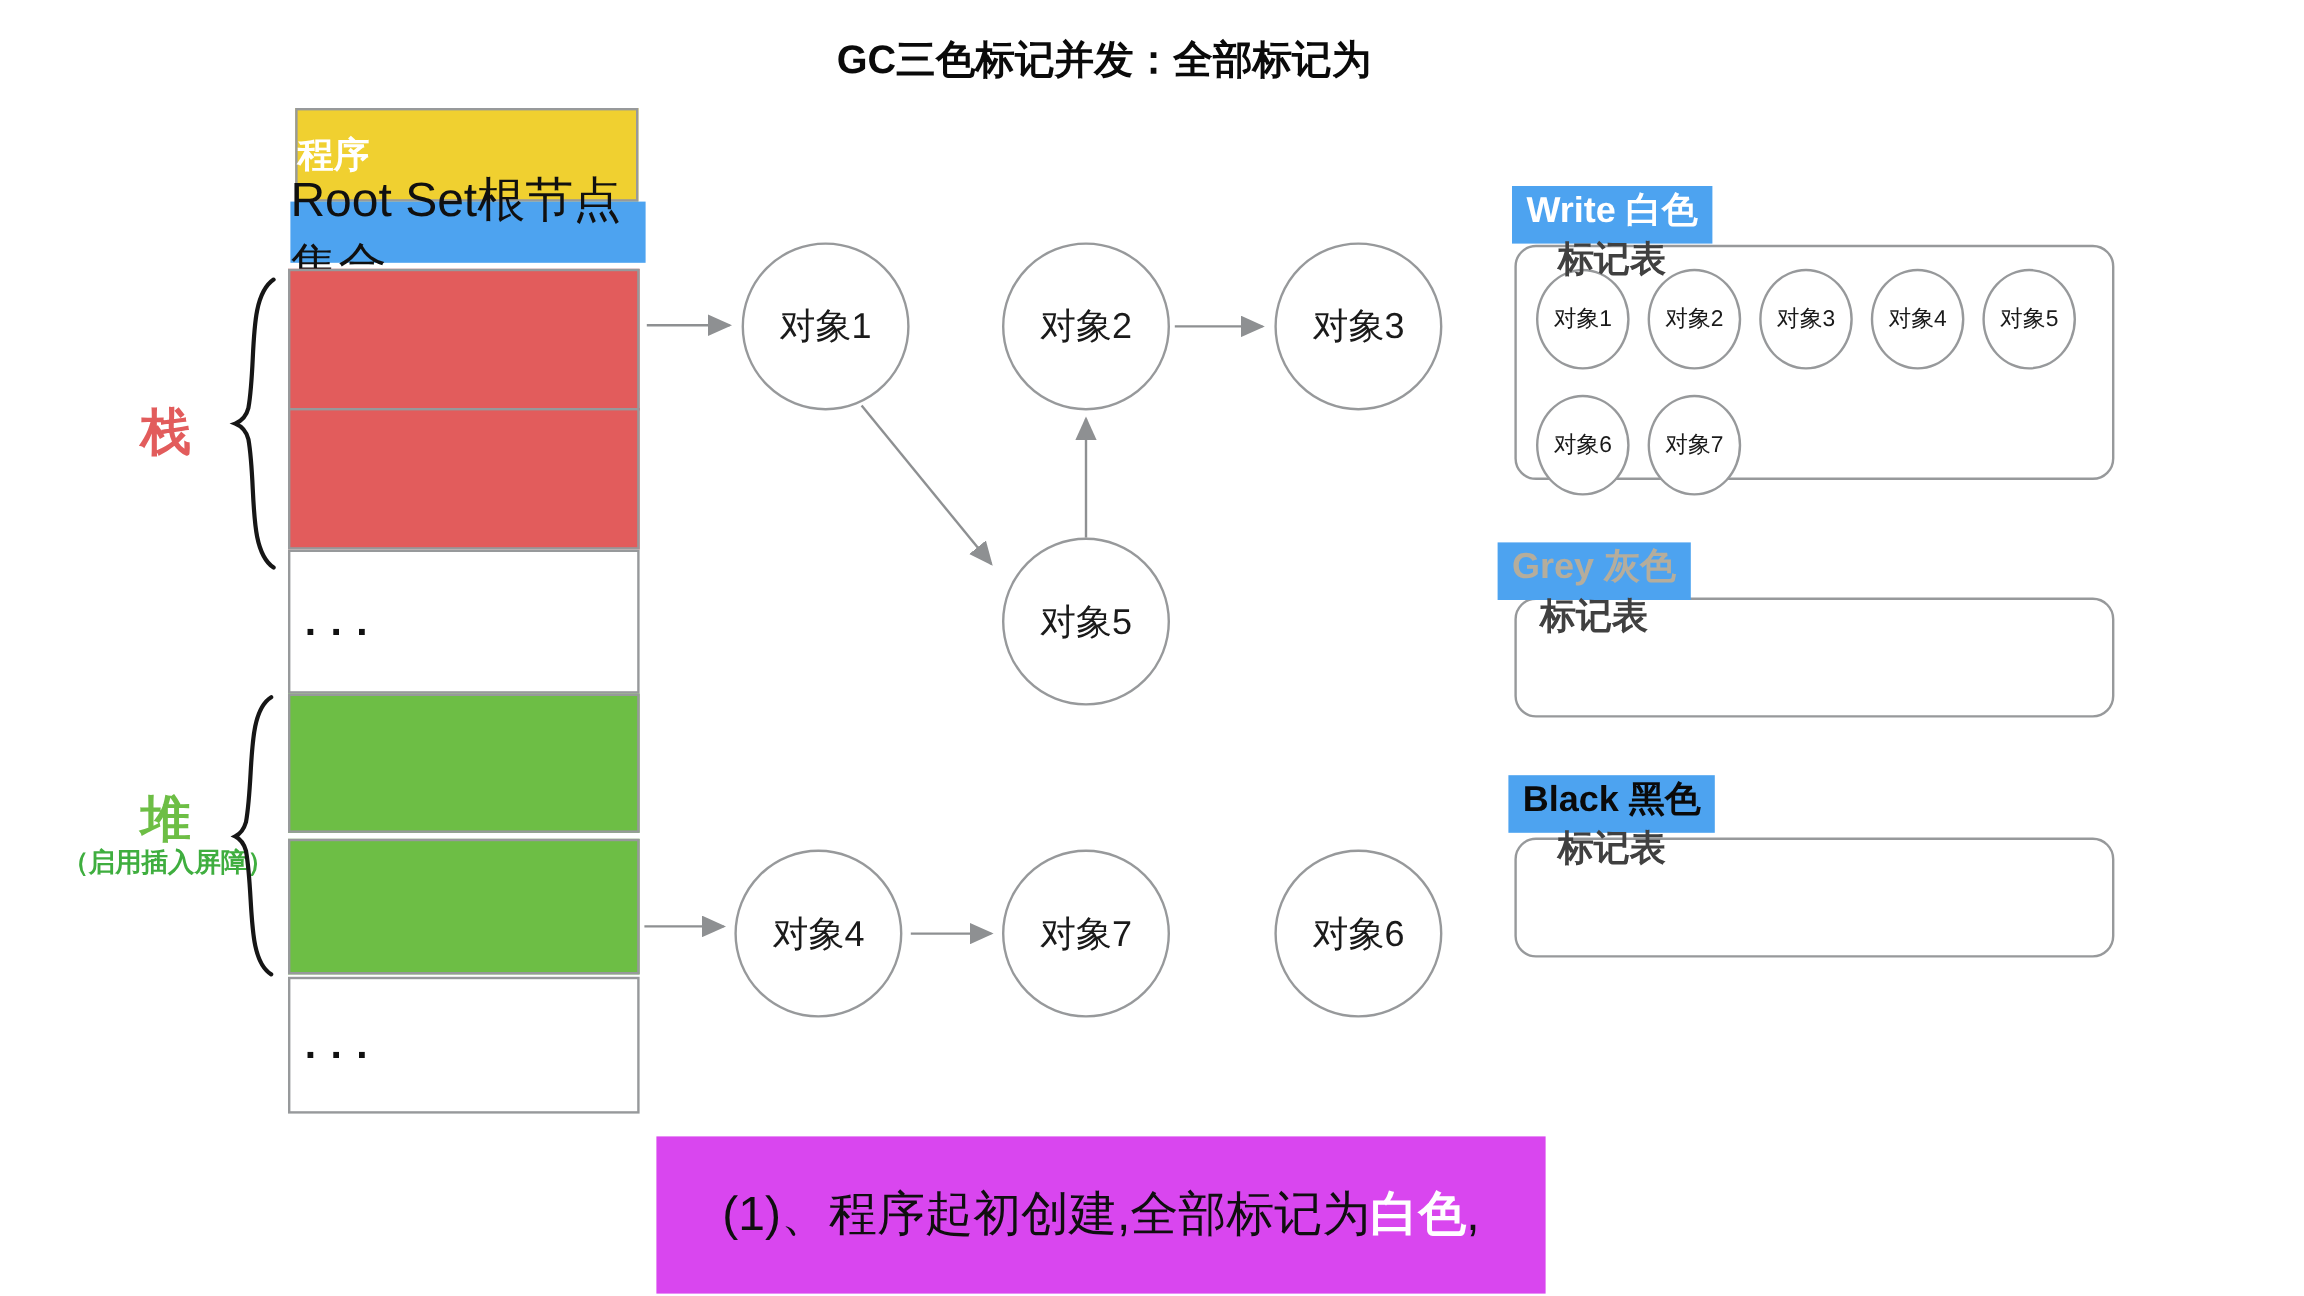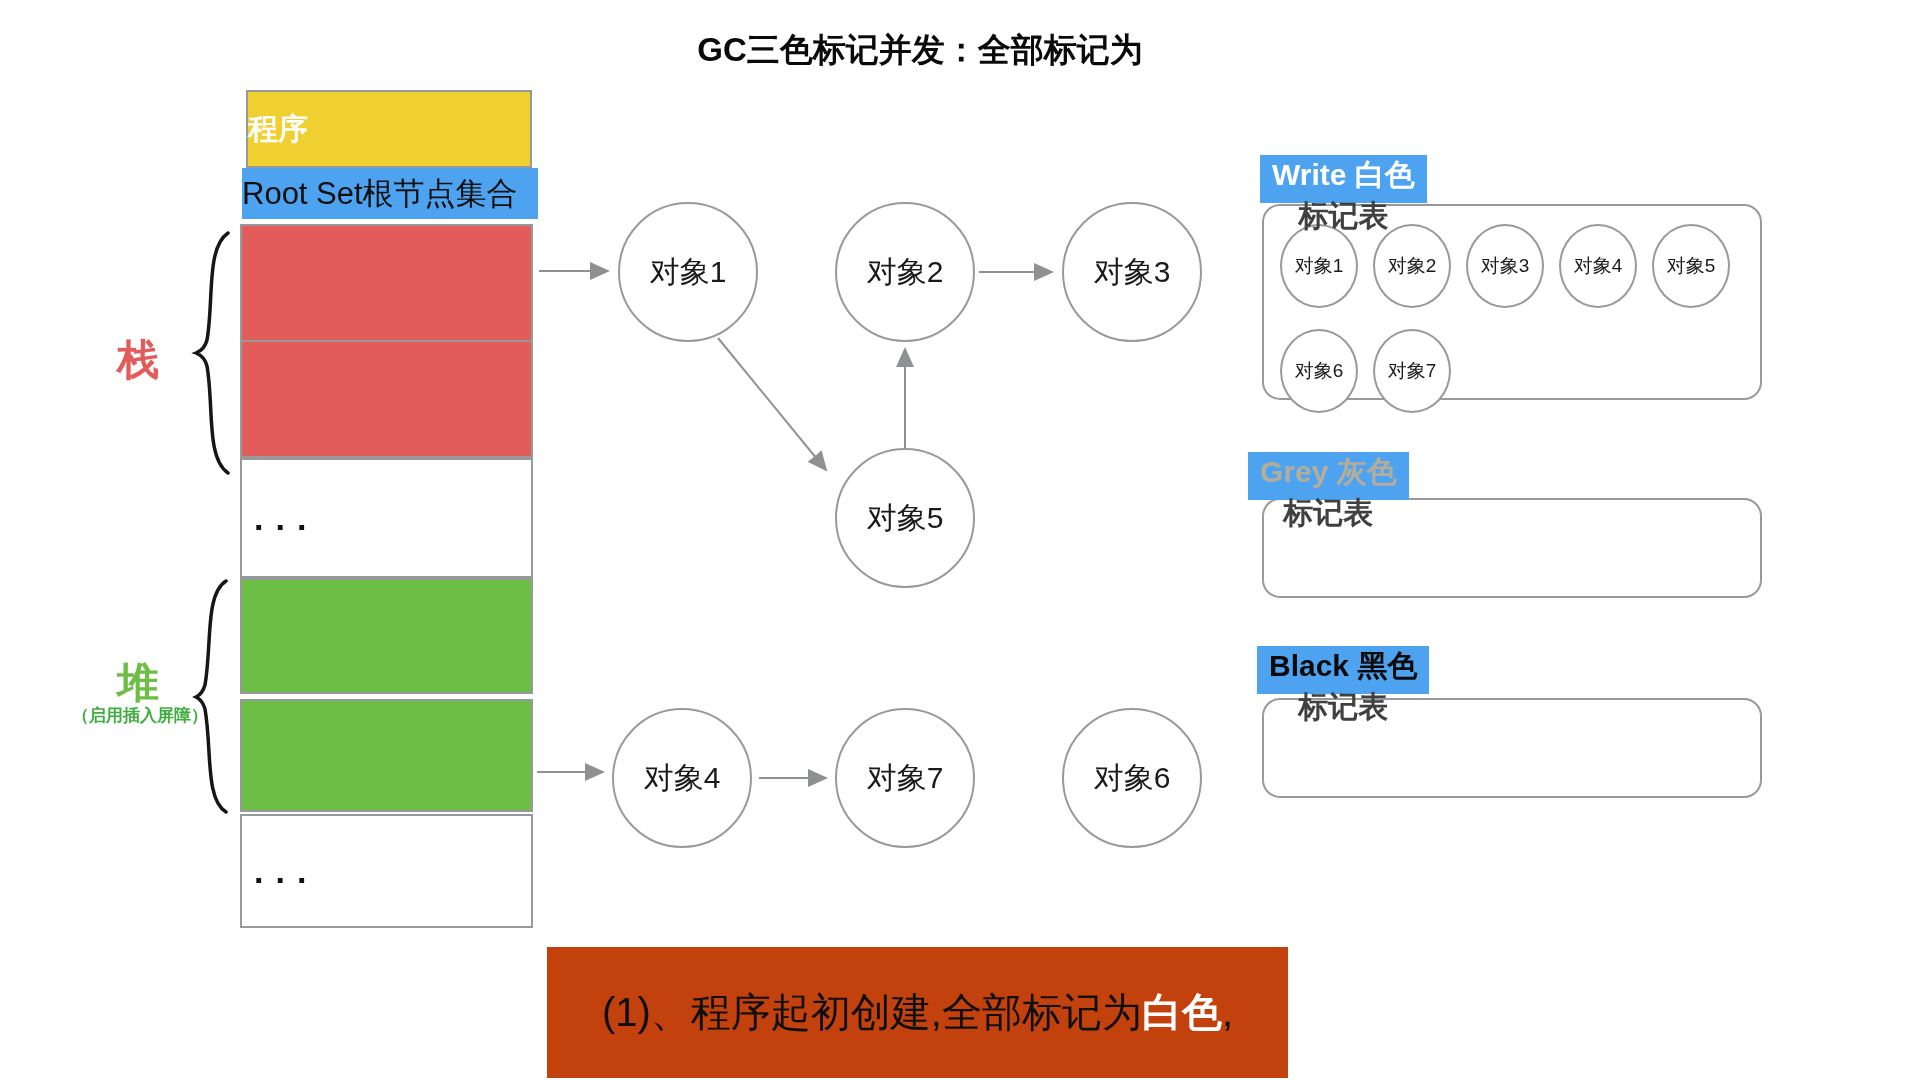--- a/index.html
+++ b/index.html
@@ -10,33 +10,33 @@
 
   
   #title{left:0;top:28px;width:1840px;text-align:center;font-size:33px;font-weight:bold;color:#0a0a0a;}
 
   
   .block{position:absolute;left:240px;width:293px;border:2px solid #97999b;box-sizing:border-box;
          display:flex;align-items:center;justify-content:flex-start;}
   #blk-program{left:246px;top:90px;width:286px;height:78px;background:#f0d030;
                color:#ffffff;font-size:30px;font-weight:bold;}
   #blk-rootset{left:242px;top:168px;width:296px;height:51px;background:#4da3f0;border:none;
-               color:#101010;font-size:31px;}
+               color:#101010;font-size:40px;}
   #blk-red1{top:224px;height:118px;background:#e25c5c;}
   #blk-red2{top:340px;height:118px;background:#e25c5c;}
   #blk-white1{top:458px;height:120px;background:#ffffff;}
   #blk-green1{top:578px;height:116px;background:#6dbe45;}
   #blk-green2{top:699px;height:113px;background:#6dbe45;}
   #blk-white2{top:814px;height:114px;background:#ffffff;}
   .dots{font-size:34px;font-weight:bold;letter-spacing:12px;color:#111;padding-left:12px;}
 
   
   #lbl-stack{left:108px;top:332px;width:60px;text-align:center;font-size:42px;font-weight:bold;color:#e25c5c;}
   #lbl-heap{left:108px;top:655px;width:60px;text-align:center;font-size:42px;font-weight:bold;color:#6dbe45;}
-  #lbl-heap-note{left:50px;top:704px;width:180px;text-align:center;font-size:17px;font-weight:bold;color:#3fae3f;}
+  #lbl-heap-note{left:50px;top:704px;width:180px;text-align:center;font-size:22px;font-weight:bold;color:#3fae3f;}
 
   
   .node{position:absolute;width:140px;height:140px;border:2px solid #97999b;border-radius:50%;
         background:#fff;display:flex;align-items:center;justify-content:center;
         font-size:30px;color:#1a1a1a;box-sizing:border-box;}
 
   
   .tbl-label{position:absolute;height:48px;background:#4da3f0;display:flex;align-items:center;
              padding:0 12px;font-size:30px;white-space:nowrap;z-index:3;flex-direction:column;}
   .tbl-label .en{font-weight:bold;margin-right:0;}
@@ -47,21 +47,21 @@
   .tbl-box{position:absolute;left:1262px;width:500px;background:#fff;border:2px solid #97999b;
            border-radius:18px;box-sizing:border-box;z-index:2;}
   #box-white{top:204px;height:196px;}
   #box-grey{top:498px;height:100px;}
   #box-black{top:698px;height:100px;}
   .mini{position:absolute;width:78px;height:84px;border:2px solid #97999b;border-radius:50%;
         background:#fff;display:flex;align-items:center;justify-content:center;
         font-size:19px;color:#1a1a1a;box-sizing:border-box;}
 
   
-  #caption{left:547px;top:947px;width:741px;height:131px;background:#c2410c;
+  #caption{left:547px;top:947px;width:741px;height:131px;background:#d946ef;
            display:flex;flex-direction:column;align-items:center;justify-content:center;
            font-size:40px;color:#0f0f0f;line-height:63px;text-align:center;}
   #caption .hl{color:#ffffff;font-weight:bold;}
 
   svg.overlay{position:absolute;left:0;top:0;width:1920px;height:1080px;pointer-events:none;z-index:4;}
 </style>
 </head>
 <body>
 
 <div id="stage">

